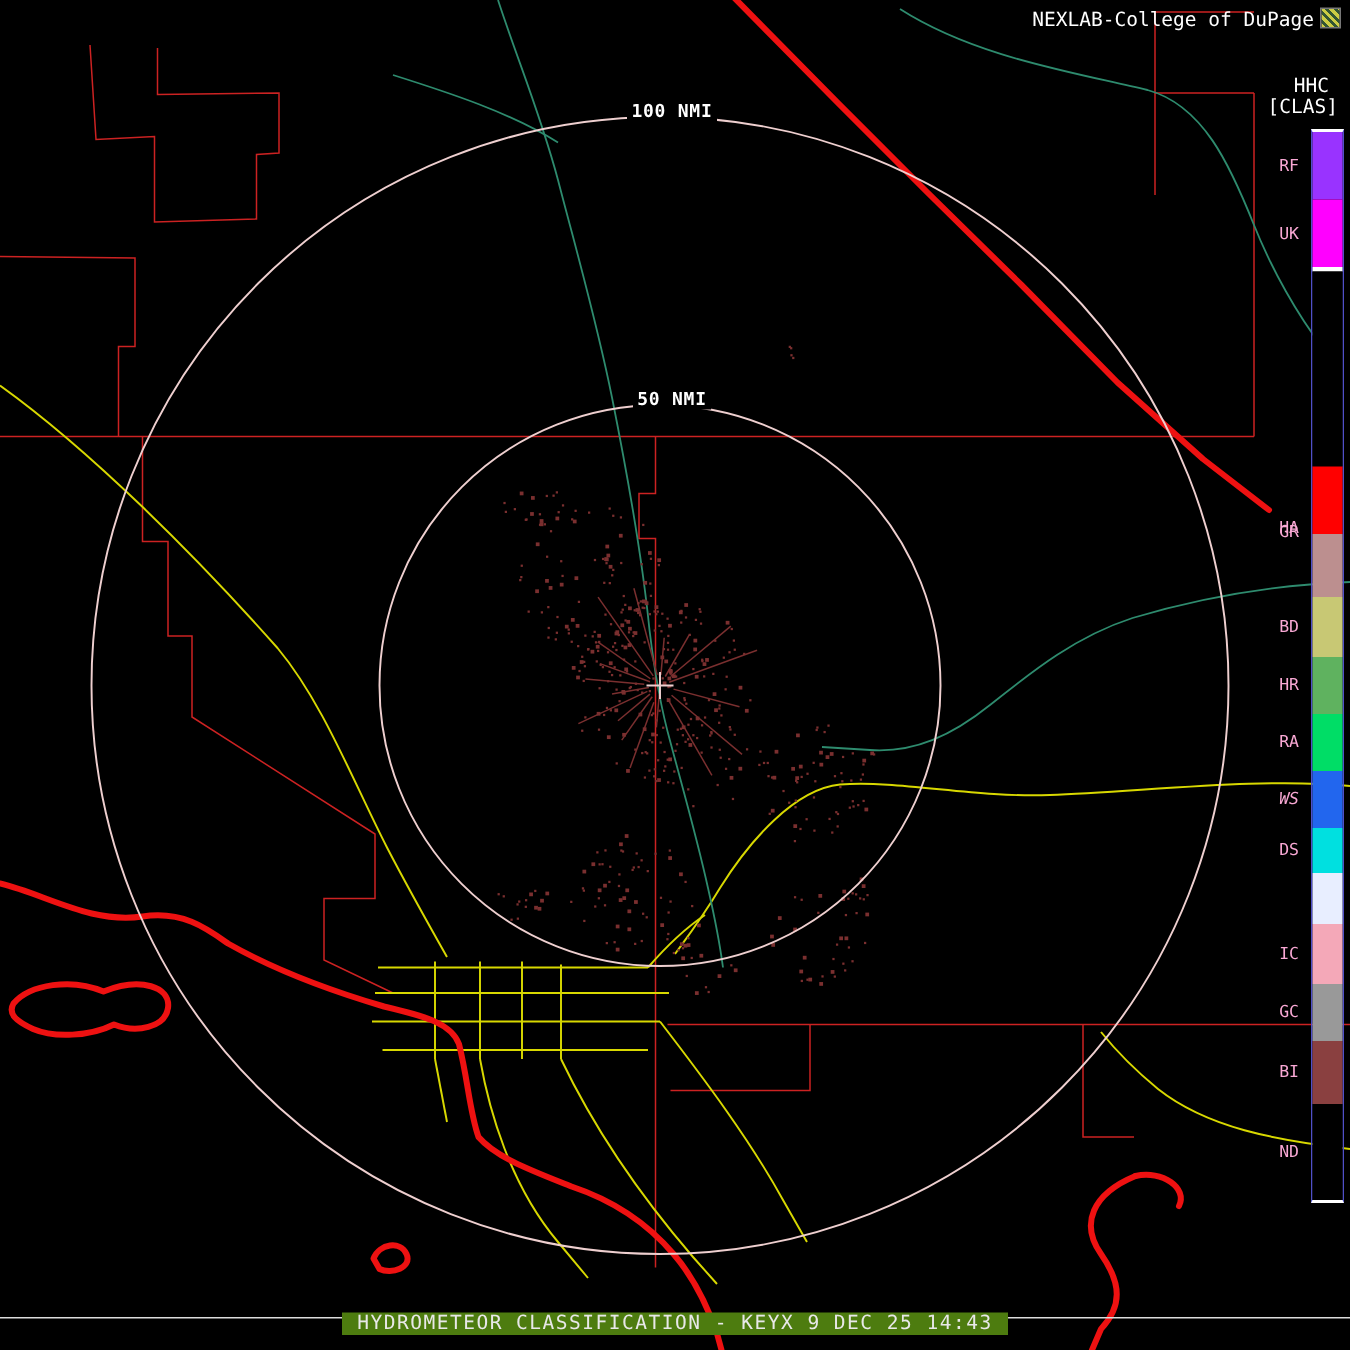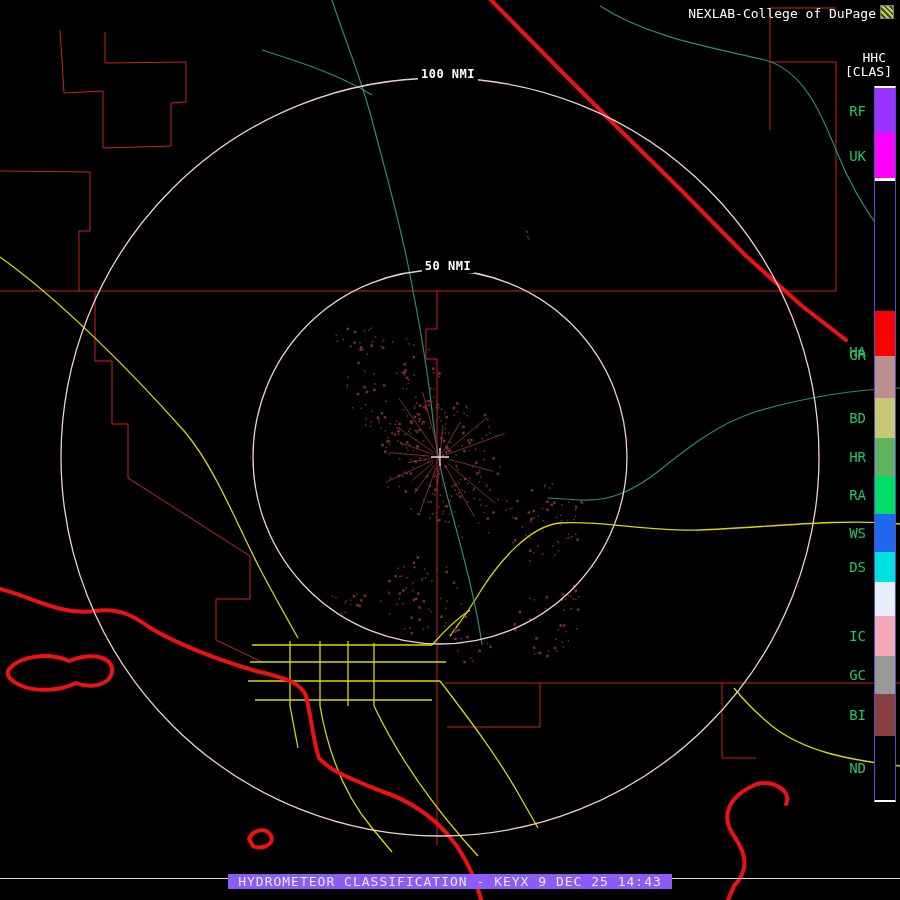--- a/index.html
+++ b/index.html
@@ -18,27 +18,27 @@
   }
   #prod-code { top:50px; right:14px; }
   #prod-tag  { top:64px; right:8px; }
   #legend-bar {
     position:absolute; left:874px; top:86px; width:22px;
     border-left:1px solid #5050c8; border-right:1px solid #5050c8;
     border-top:2px solid #ffffff; border-bottom:2px solid #ffffff;
   }
   .legend-seg { width:100%; }
   .legend-label {
-    position:absolute; right:34px; color:#22c55e; font-size:14px;
+    position:absolute; right:34px; color:#f9a8d4; font-size:11px;
     line-height:14px; text-align:right;
   }
   #footer-line { position:absolute; left:0; top:878px; width:100%; height:1px; background:#dcdcdc; }
   #footer-wrap { position:absolute; left:0; top:871px; width:100%; text-align:center; }
   #footer-title {
-    display:inline-block; background:#8b5cf6; color:#e8e8e8; font-size:13px;
+    display:inline-block; background:#4d7c0f; color:#e8e8e8; font-size:13px;
     letter-spacing:1px; padding:0 10px;
   }
   .ring-label {
     font-family:"DejaVu Sans Mono", monospace; font-size:12px; font-weight:bold;
     fill:#ffffff; text-anchor:middle; letter-spacing:0.5px;
   }
 </style>
 </head>
 <body>
 
@@ -654,21 +654,21 @@
       <div class="legend-seg" style="height: 64px; background: rgb(0, 0, 0);"></div>
     </div>
   <div id="legend-labels">
       <div class="legend-label" style="top: 103.5px;">RF</div>
       <div class="legend-label" style="top: 148.5px;">UK</div>
       <div class="legend-label" style="top: 345px;">HA</div>
       <div class="legend-label" style="top: 348px;">GR</div>
       <div class="legend-label" style="top: 411px;">BD</div>
       <div class="legend-label" style="top: 450px;">HR</div>
       <div class="legend-label" style="top: 488px;">RA</div>
-      <div class="legend-label" style="top: 526px;">WS</div>
+      <div class="legend-label" style="top: 526px; font-style: italic;">WS</div>
       <div class="legend-label" style="top: 560px;">DS</div>
       <div class="legend-label" style="top: 629px;">IC</div>
       <div class="legend-label" style="top: 668px;">GC</div>
       <div class="legend-label" style="top: 708px;">BI</div>
       <div class="legend-label" style="top: 761px; margin-left: 10px;">ND</div>
     </div>
 
   <div id="footer-line"></div>
   <div id="footer-wrap">
     <span id="footer-title">HYDROMETEOR CLASSIFICATION - KEYX 9 DEC 25 14:43</span>

